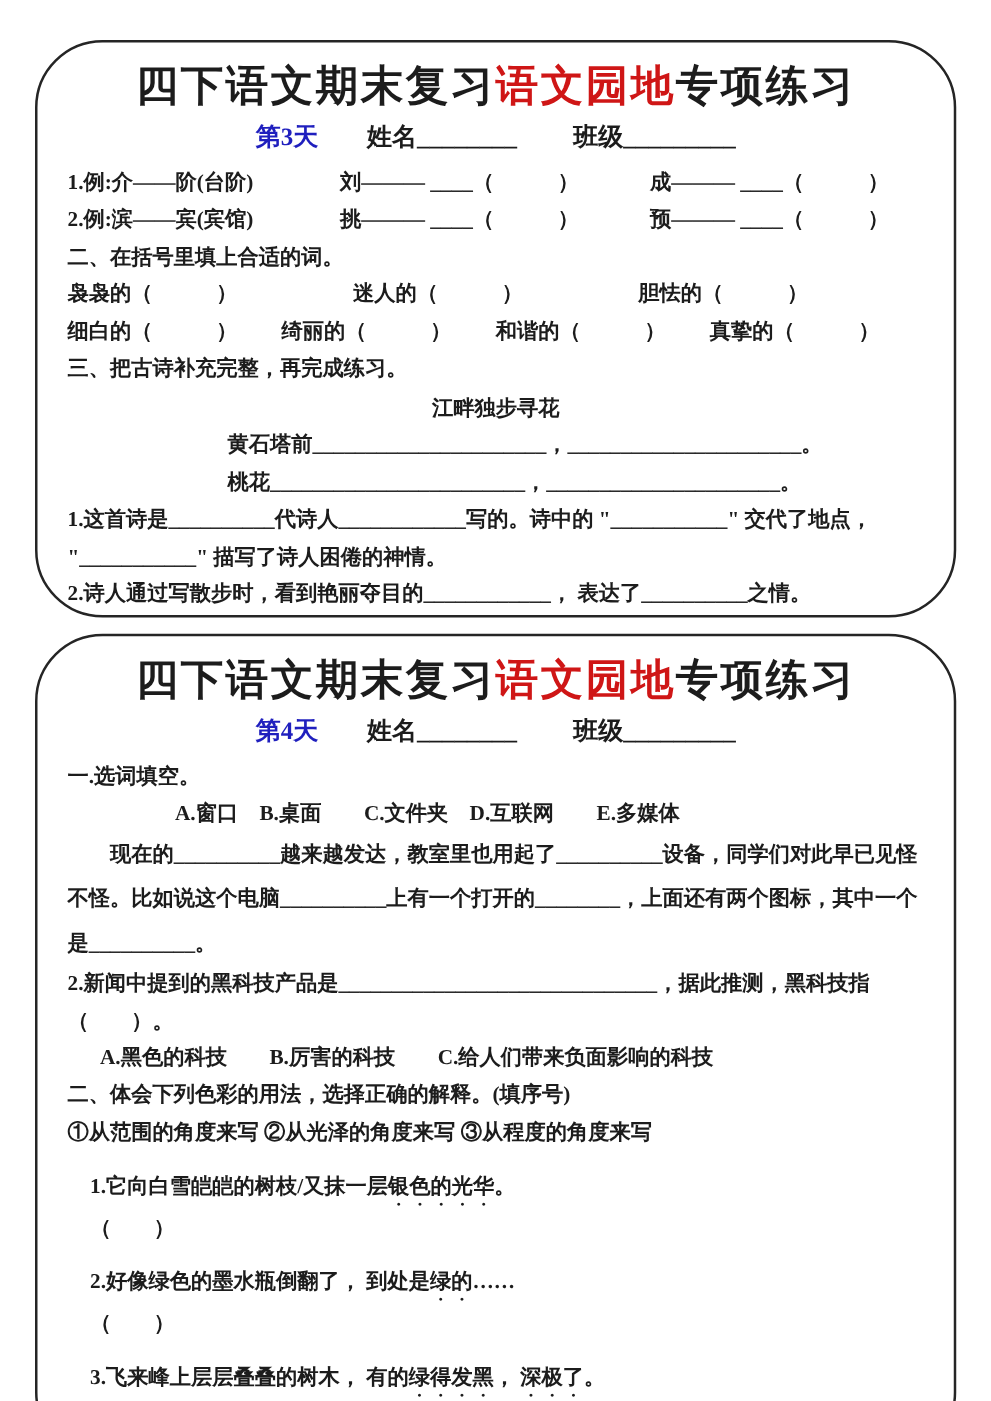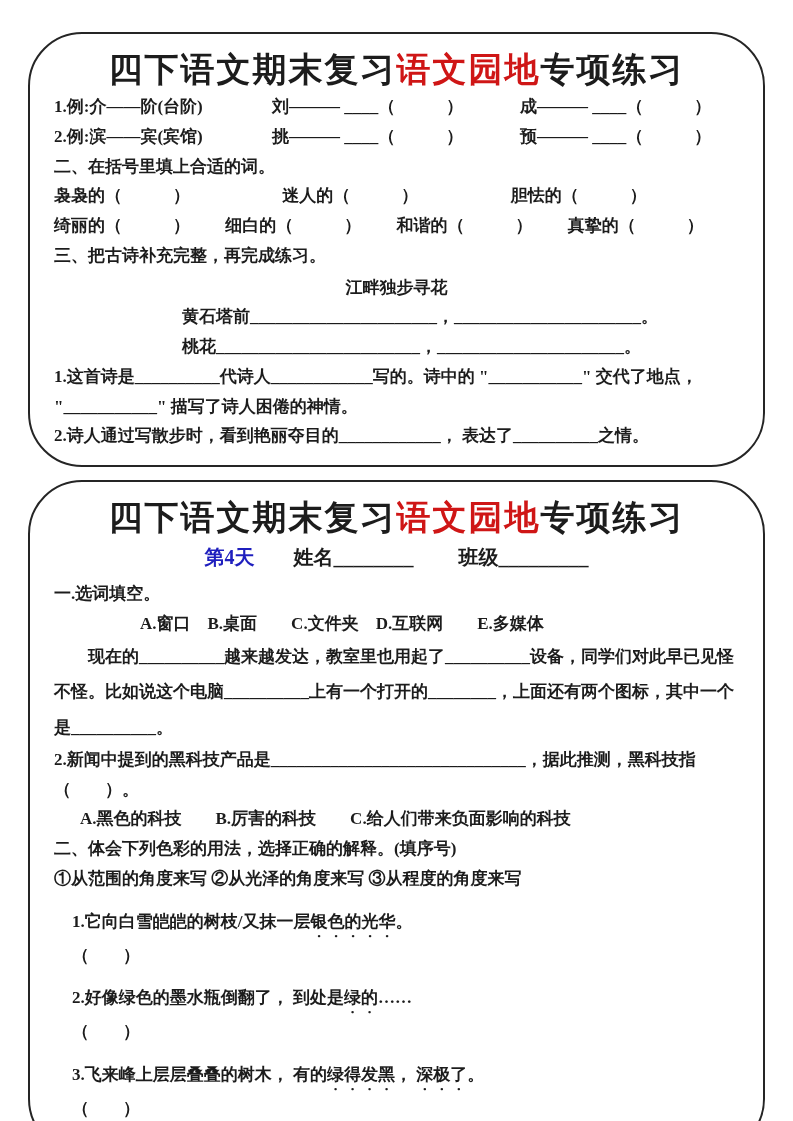--- a/index.html
+++ b/index.html
@@ -12,21 +12,21 @@
     font-family: "Liberation Serif", "DejaVu Serif", serif;
     color: #1c1c1c;
   }
   .sheet { width: 793px; }
   .card {
     width: 737px;
     box-sizing: border-box;
     margin: 0 auto;
     border: 2px solid #252525;
     border-radius: 54px;
-    padding: 6px 24px 14px 24px;
+    padding: 6px 24px 2px 24px;
     background: #fff;
   }
   .card-1 { margin-top: 32px; }
   .card-2 { margin-top: 13px; }
 
   .title {
     text-align: center;
     font-size: 34px;
     font-weight: 800;
     letter-spacing: 2px;
@@ -84,20 +84,25 @@
 </style>
 </head>
 <body>
 
 <div class="sheet">
 
   <div class="card card-1">
     <div class="title">
       <span>四下语文期末复习</span><span class="red">语文园地</span><span>专项练习</span>
     </div>
+    <div class="subtitle">
+      <span class="day">第3天</span>
+      <span class="nm">姓名________</span>
+      <span>班级_________</span>
+    </div>
 
     <div class="bodytext">
 
       <div class="fillrow">
         <span class="c1">1.例:介——阶(台阶)</span>
         <span class="c2">刘——— ____（　　　）</span>
         <span class="c3">成——— ____（　　　）</span>
       </div>
       <div class="fillrow">
         <span class="c1">2.例:滨——宾(宾馆)</span>
@@ -105,22 +110,22 @@
         <span class="c3">预——— ____（　　　）</span>
       </div>
 
       <div class="line sec-head">二、在括号里填上合适的词。</div>
       <div class="pairs">
         <span>袅袅的（　　　）</span>
         <span>迷人的（　　　）</span>
         <span>胆怯的（　　　）</span>
       </div>
       <div class="pairs">
+        <span>细白的（　　　）</span>
         <span>绮丽的（　　　）</span>
-        <span>细白的（　　　）</span>
         <span>和谐的（　　　）</span>
         <span>真挚的（　　　）</span>
       </div>
 
       <div class="line sec-head">三、把古诗补充完整，再完成练习。</div>
       <div class="poem-title">江畔独步寻花</div>
       <div class="line poem-line">黄石塔前______________________，______________________。</div>
       <div class="line poem-line2">桃花________________________，______________________。</div>
 
       <div class="wrap">1.这首诗是__________代诗人____________写的。诗中的 "___________" 交代了地点， "___________" 描写了诗人困倦的神情。</div>

